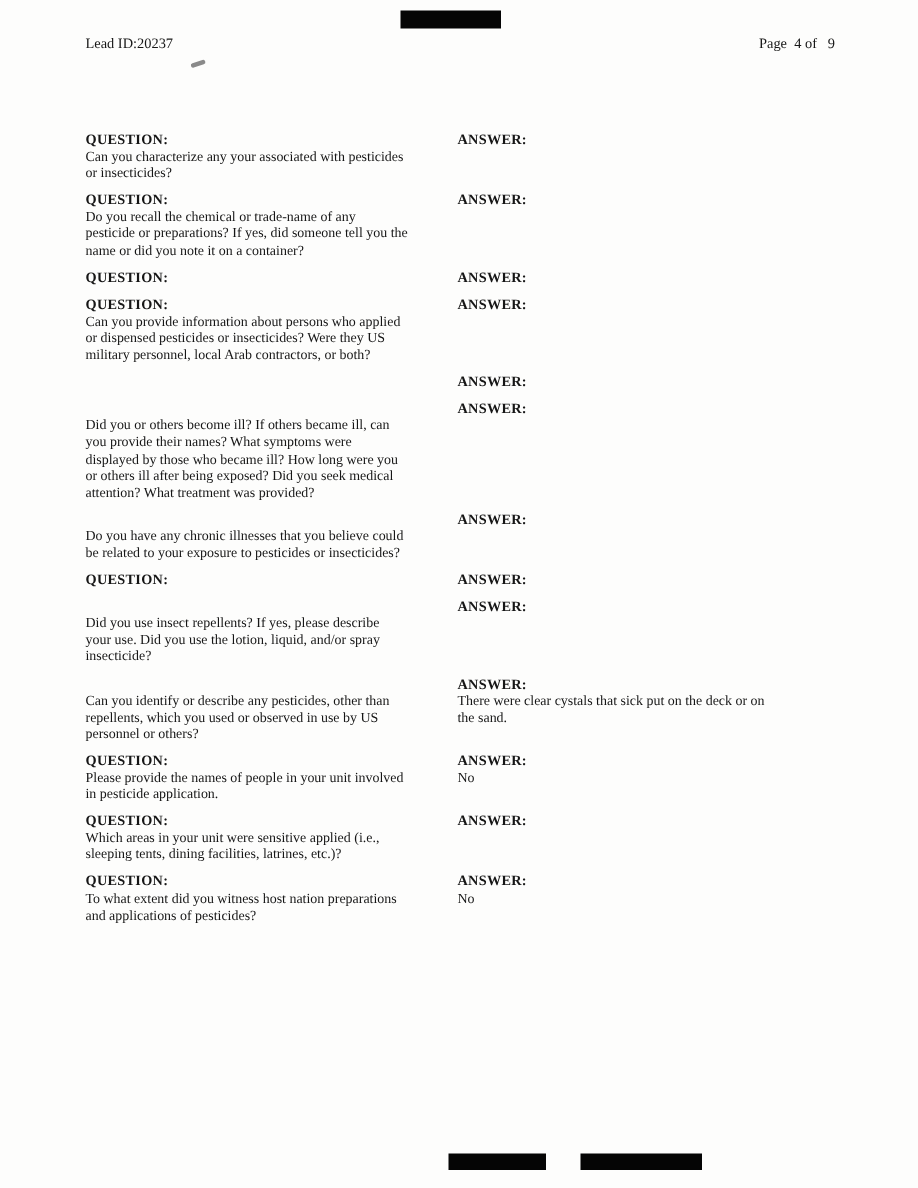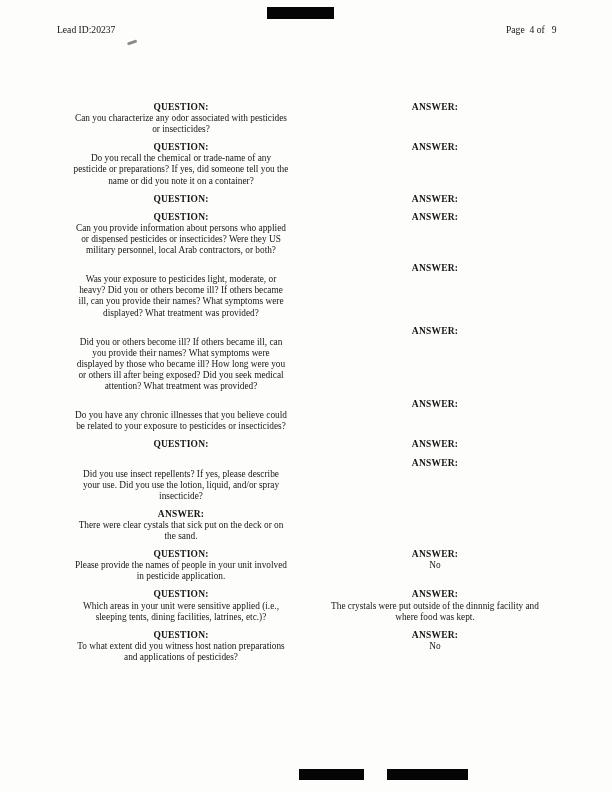--- a/index.html
+++ b/index.html
@@ -44,23 +44,22 @@
     position: absolute;
     background: #050505;
   }
   .r-top      { left: 267px; top: 7px;   width: 67px; height: 12px; }
   .r-bottom-1 { left: 299px; top: 769px; width: 65px; height: 11px; }
   .r-bottom-2 { left: 387px; top: 769px; width: 81px; height: 11px; }
 
   .content {
     position: absolute;
     left: 57px;
-    top: 102px;
+    top: 89px;
     width: 510px;
-    text-align: center;
   }
   .qa-block {
     display: grid;
     grid-template-columns: 248px 260px;
     margin-bottom: 7px;
   }
   .label {
     font-weight: bold;
     font-size: 9.5px;
     line-height: 11.1px;
@@ -85,21 +84,21 @@
 
   <div class="lead-id">Lead ID:20237</div>
   <div class="pen-mark"></div>
   <div class="page-indicator">Page  4 of   9</div>
 
   <div class="content">
 
     <div class="qa-block">
       <div>
         <div class="label">QUESTION:</div>
-        <div class="text">Can you characterize any odor associated with pesticides
+        <div class="text">Can you characterize any your associated with pesticides
 or insecticides?</div>
       </div>
       <div>
         <div class="label">ANSWER:</div>
         <div class="text"></div>
       </div>
     </div>
 
     <div class="qa-block">
       <div>
@@ -133,24 +132,20 @@
       </div>
       <div>
         <div class="label">ANSWER:</div>
         <div class="text"></div>
       </div>
     </div>
 
     <div class="qa-block">
       <div>
         <div class="label"></div>
-        <div class="text">Was your exposure to pesticides light, moderate, or
-heavy?  Did you or others become ill?  If others became
-ill, can you provide their names?  What symptoms were
-displayed?  What treatment was provided?</div>
       </div>
       <div>
         <div class="label">ANSWER:</div>
       </div>
     </div>
 
     <div class="qa-block">
       <div>
         <div class="label"></div>
         <div class="text">Did you or others become ill?  If others became ill, can
@@ -195,20 +190,26 @@
 insecticide?</div>
       </div>
       <div>
         <div class="label">ANSWER:</div>
         <div class="text"></div>
       </div>
     </div>
 
     <div class="qa-block">
       <div>
+        <div class="label"></div>
+        <div class="text">Can you identify or describe any pesticides, other than
+repellents, which you used or observed in use by US
+personnel or others?</div>
+      </div>
+      <div>
         <div class="label">ANSWER:</div>
         <div class="text">There were clear cystals that sick put on the deck or on
 the sand.</div>
       </div>
     </div>
 
     <div class="qa-block">
       <div>
         <div class="label">QUESTION:</div>
         <div class="text">Please provide the names of people in your unit involved
@@ -221,22 +222,20 @@
     </div>
 
     <div class="qa-block">
       <div>
         <div class="label">QUESTION:</div>
         <div class="text">Which areas in your unit were sensitive applied (i.e.,
 sleeping tents, dining facilities, latrines, etc.)?</div>
       </div>
       <div>
         <div class="label">ANSWER:</div>
-        <div class="text">The crystals were put outside of the dinnnig facility and
-where food was kept.</div>
       </div>
     </div>
 
     <div class="qa-block">
       <div>
         <div class="label">QUESTION:</div>
         <div class="text">To what extent did you witness host nation preparations
 and applications of pesticides?</div>
       </div>
       <div>

